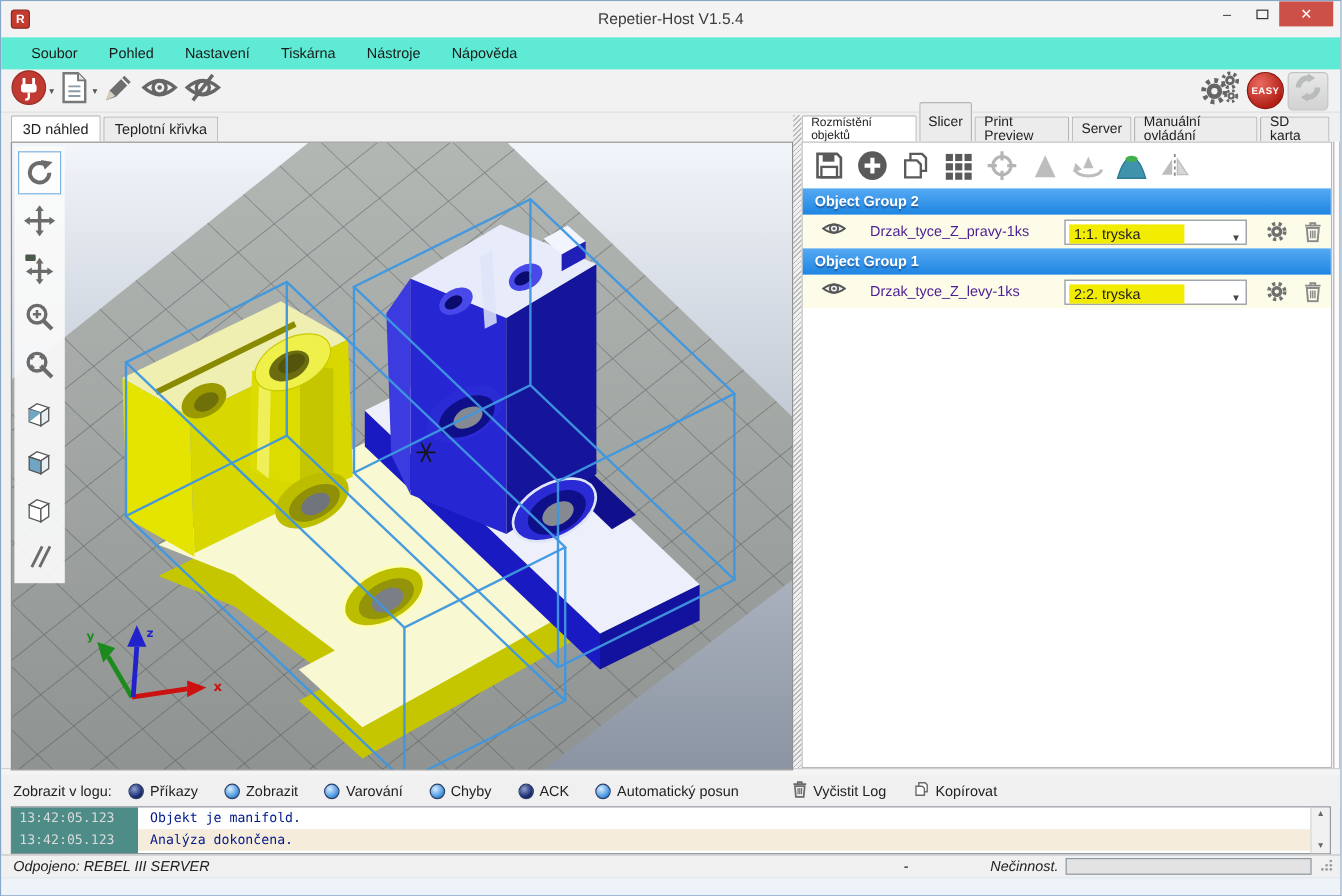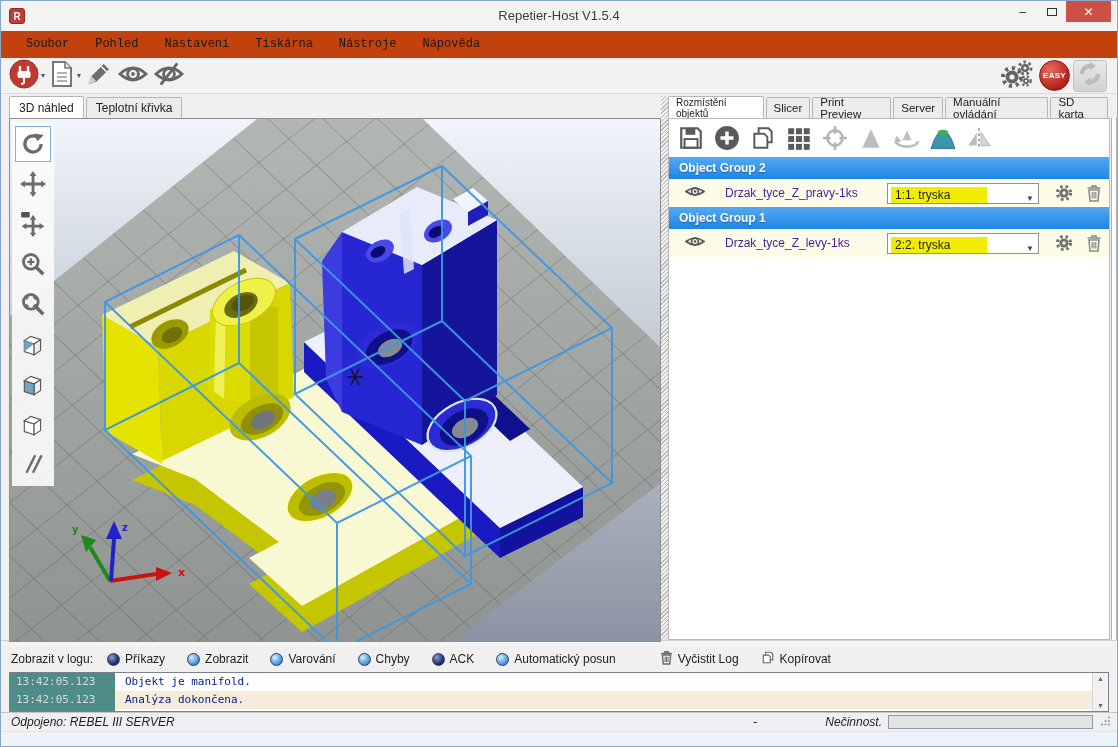--- a/index.html
+++ b/index.html
@@ -13,21 +13,21 @@
     border-radius:3px;color:#fff;font-size:10px;font-weight:bold;display:flex;align-items:center;
     justify-content:center;border:1px solid #8d2a22;}
   .title-text{position:absolute;left:0;right:0;top:0;height:30px;line-height:30px;text-align:center;
     font-size:13px;color:#3c3c3c;}
   .win-controls{position:absolute;right:6px;top:0;display:flex;}
   .wbtn{width:29px;height:21px;display:flex;align-items:center;justify-content:center;
     font-size:12px;color:#333;cursor:default;}
   .wbtn .maxbox{width:10px;height:8px;border:1px solid #333;display:block;}
   .wbtn.close{width:45px;background:#cc5047;color:#fff;font-size:12px;}
   
-  .menubar{height:27px;background:#c2410c;display:flex;align-items:center;padding-left:12px;flex:none;font-family:Liberation Mono, monospace;}
+  .menubar{height:27px;background:#5eead4;display:flex;align-items:center;padding-left:12px;flex:none;}
   .menu-item{padding:0 13px;font-size:12px;height:27px;line-height:27px;color:#1a1a1a;}
   
   .toolbar{height:36px;background:#f2f2f2;border-bottom:1px solid #dcdcdc;display:flex;
     align-items:center;padding:0 6px;flex:none;}
   .tbtn{display:flex;align-items:center;margin:0 2px;}
   .drop{font-size:8px;color:#555;margin-left:2px;}
   .tb-right{margin-left:auto;display:flex;align-items:center;gap:3px;margin-right:4px;}
   .easy-btn{width:31px;height:31px;border-radius:50%;border:1px solid #8d150e;
     background:radial-gradient(circle at 35% 30%,#e96a60,#b01d14 75%);color:#fff;font-size:8px;
     font-weight:bold;display:flex;align-items:center;justify-content:center;letter-spacing:.3px;}
@@ -388,21 +388,21 @@
           </div>
         </div>
       </div>
     </div>
 
     <div class="vsplit"></div>
 
     <div class="right-col">
       <div class="tabstrip">
         <div class="tab active" style="font-size:10px;padding:1px 7px;">Rozmístění objektů</div>
-        <div class="tab" style="font-size:11.5px;padding:4px 7px;">Slicer</div>
+        <div class="tab" style="font-size:11.5px;padding:16px 7px;">Slicer</div>
         <div class="tab" style="font-size:11.5px;padding:0 7px;">Print Preview</div>
         <div class="tab" style="font-size:11.5px;padding:0 7px;">Server</div>
         <div class="tab" style="font-size:11.5px;padding:0 7px;">Manuální ovládání</div>
         <div class="tab" style="font-size:11.5px;padding:0 7px;">SD karta</div>
       </div>
       <div class="right-body">
         <div class="rp-toolbar">
           <div class="rtb">
             <svg width="26" height="26" viewBox="0 0 24 24">
                 <path d="M3,3 H18 L21,6 V21 H3 Z" fill="#fff" stroke="#5a5a5a" stroke-width="2"></path>

